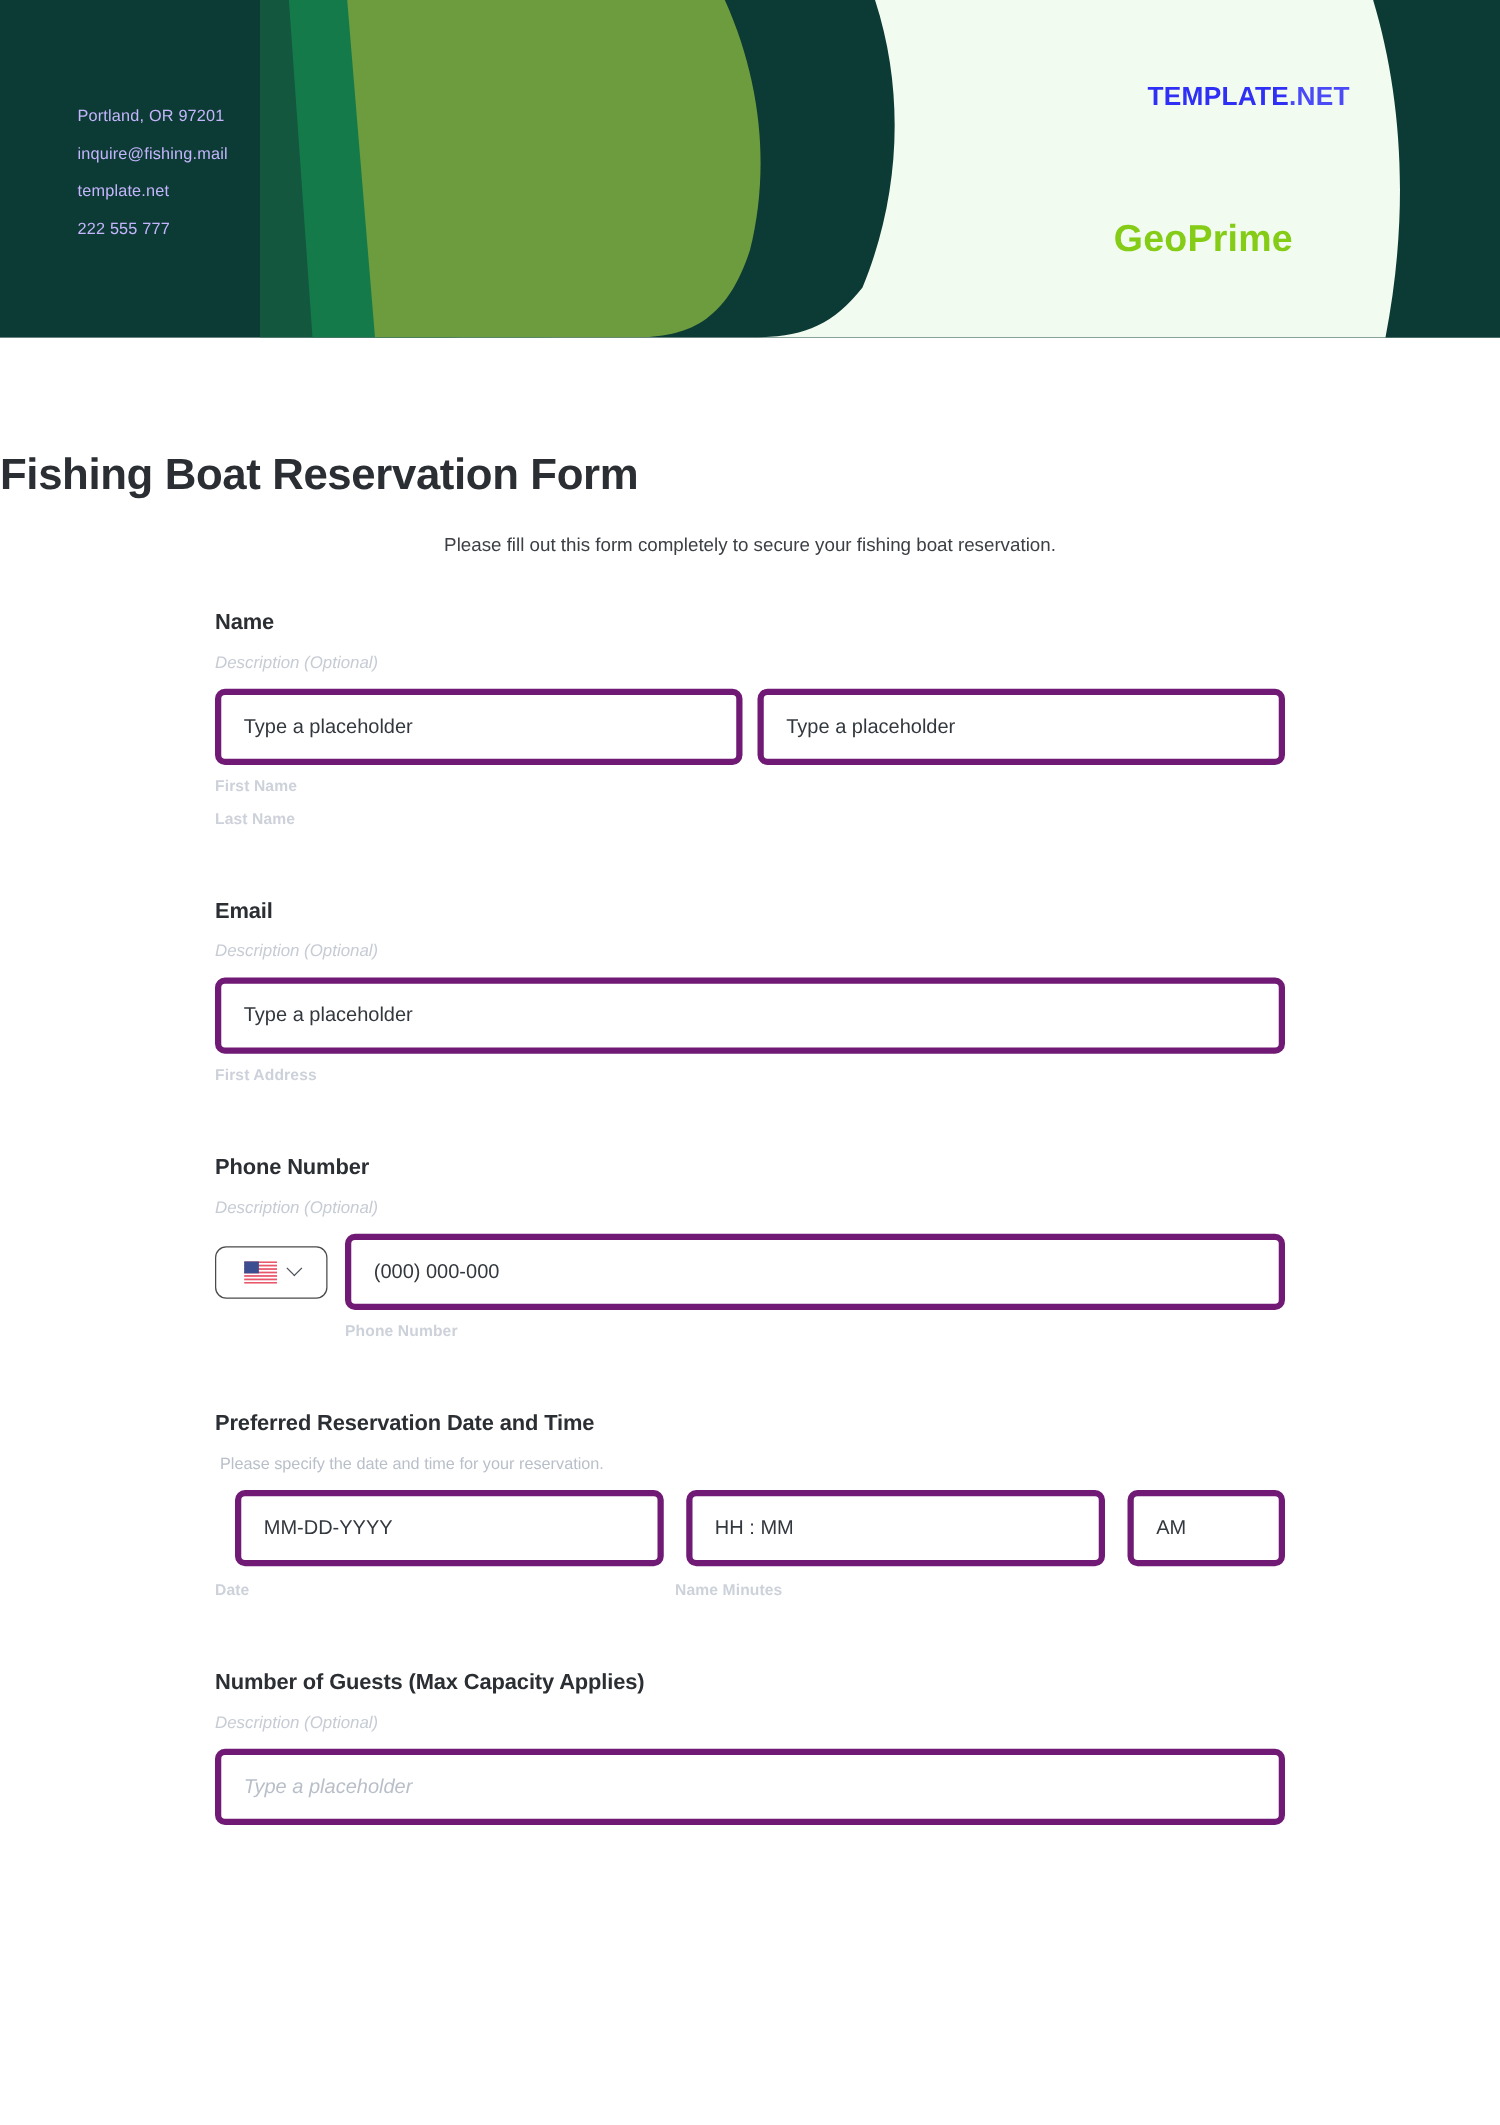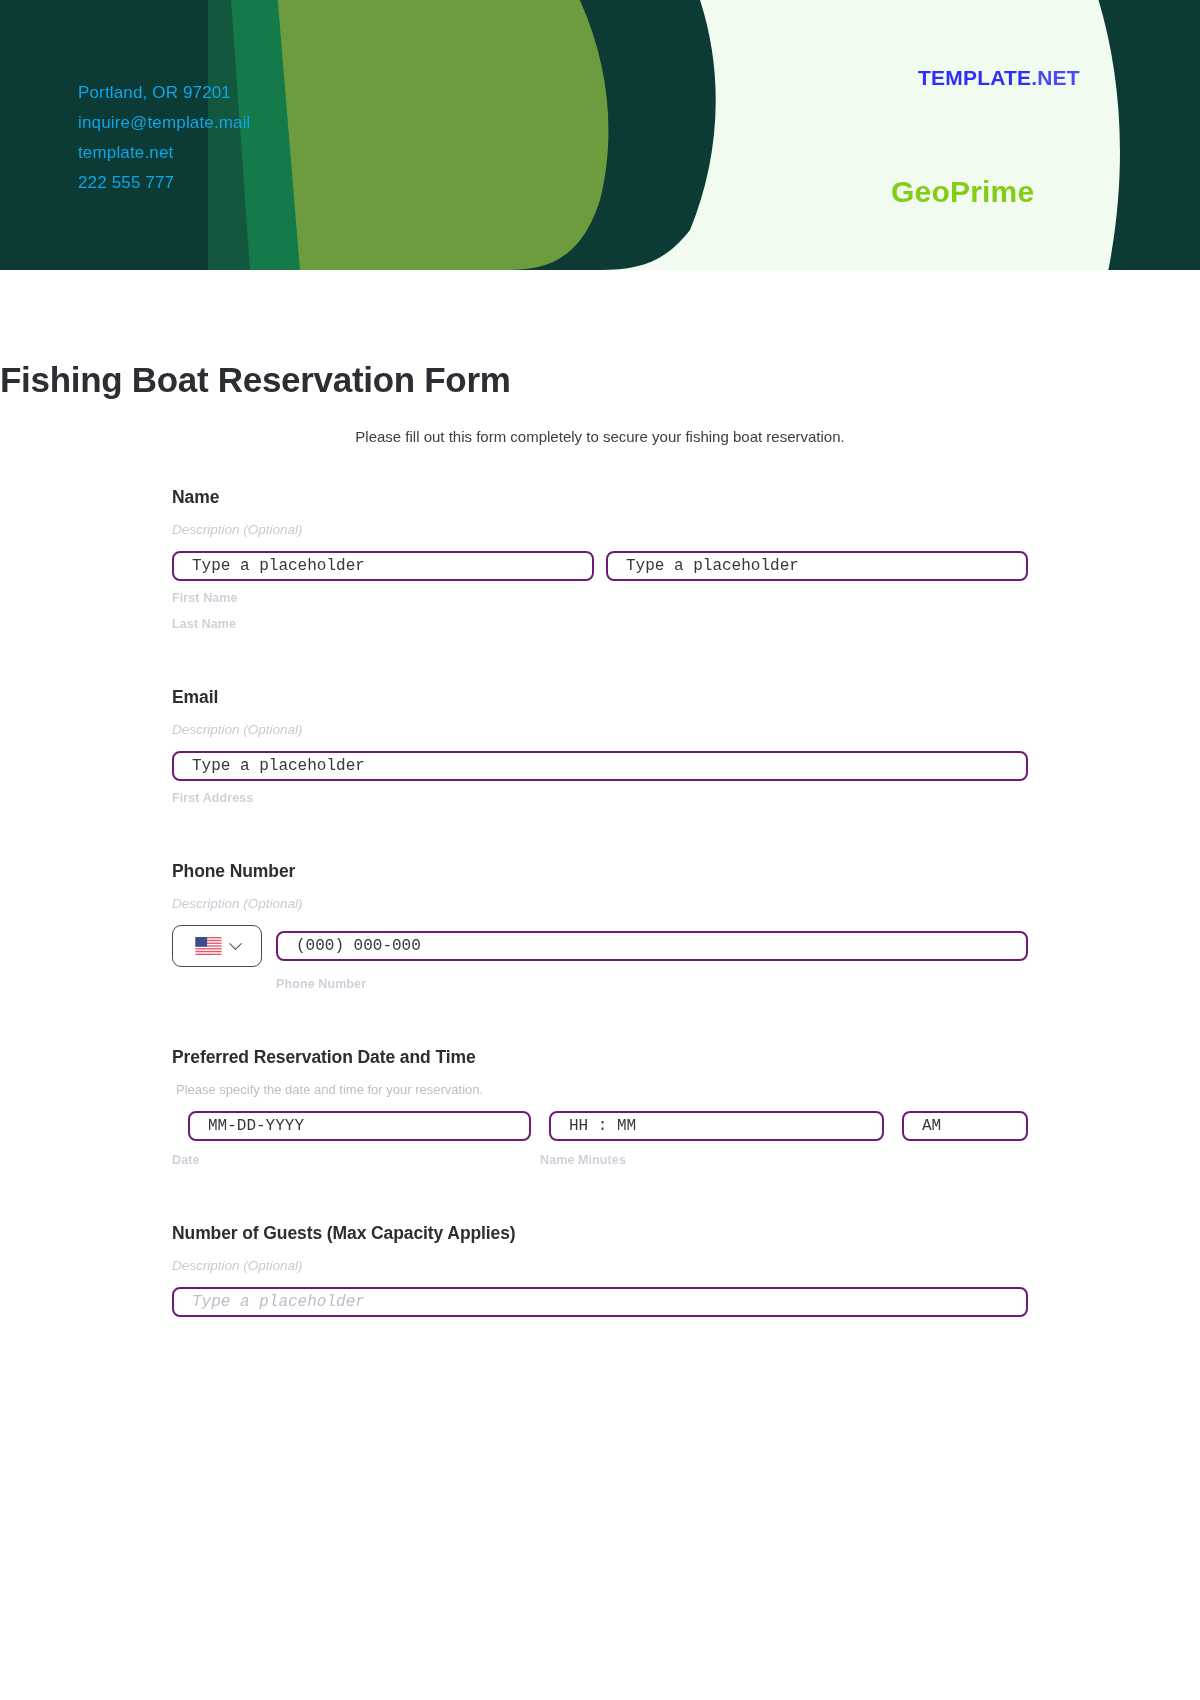--- a/index.html
+++ b/index.html
@@ -15,25 +15,25 @@
     position: relative;
     width: 1200px;
     height: 270px;
     overflow: hidden;
     background: #0c3a34;
   }
   .hdr-svg { position: absolute; inset: 0; display: block; }
 
   .contact {
     position: absolute;
-    left: 78px;
+    left: 62px;
     top: 78px;
     z-index: 5;
-    color: #0ea5e9;
-    font-size: 17px;
+    color: #c4b5fd;
+    font-size: 13px;
     line-height: 30px;
     letter-spacing: 0.15px;
   }
   .contact div { white-space: nowrap; }
 
   .watermark {
     position: absolute;
     top: 66px;
     left: 918px;
     z-index: 6;
@@ -90,32 +90,31 @@
     font-size: 13.5px;
     font-style: italic;
     color: #c7ccd4;
     margin-top: 14px;
   }
   .field-desc.plain { font-style: normal; color: #b9bfc9; font-size: 13px; margin-left: 4px; }
 
   .row { display: flex; gap: 12px; margin-top: 14px; }
 
   .input {
-    height: 30px;
-    border: 2px solid #701a75;
+    height: 61px;
+    border: 5px solid #701a75;
     border-radius: 8px;
     background: #fff;
     display: flex;
     align-items: center;
     padding: 0 18px;
     font-size: 16px;
     color: #33383e;
     white-space: nowrap;
     overflow: hidden;
-    font-family: Liberation Mono, monospace;
   }
   .input.grow { flex: 1; }
   .input.muted { color: #b9bfc9; font-style: italic; }
 
   .sublabels { display: flex; gap: 12px; margin-top: 10px; flex-direction: column; }
   .sublabel {
     font-size: 12.5px;
     font-weight: bold;
     color: #cdd2da;
     letter-spacing: 0.1px;
@@ -159,21 +158,21 @@
     <rect x="0" y="0" width="1200" height="270" fill="#0c3a34"></rect>
     <path d="M 208 -210 C 430 -150 500 30 470 170 C 450 250 400 270 360 270 L 208 270 Z" fill="#13573f"></path>
     <path d="M 215 -230 C 470 -160 560 40 520 190 C 500 260 470 270 430 270 L 250 270 Z" fill="#157a4a"></path>
     <path d="M 258 -240 C 540 -170 640 40 600 200 C 580 262 545 270 505 270 L 300 270 Z" fill="#6d9c3f"></path>
     <path d="M 350 -260 C 700 -190 760 60 690 230 C 665 262 640 270 600 270 L 1200 270 L 1200 -260 Z" fill="#f1fbf0"></path>
     <path d="M 1092 -20 C 1120 60 1130 160 1108 272 L 1200 272 L 1200 -20 Z" fill="#0c3a34"></path>
   </svg>
 
   <div class="contact">
     <div>Portland, OR 97201</div>
-    <div>inquire@template.mail</div>
+    <div>inquire@fishing.mail</div>
     <div>template.net</div>
     <div>222 555 777</div>
   </div>
 
   <div class="watermark"><span class="wm-a">TEMPLATE</span><span class="wm-b">.NET</span></div>
 
   <div class="brand">GeoPrime</div>
 </div>
 
 <div class="page">

